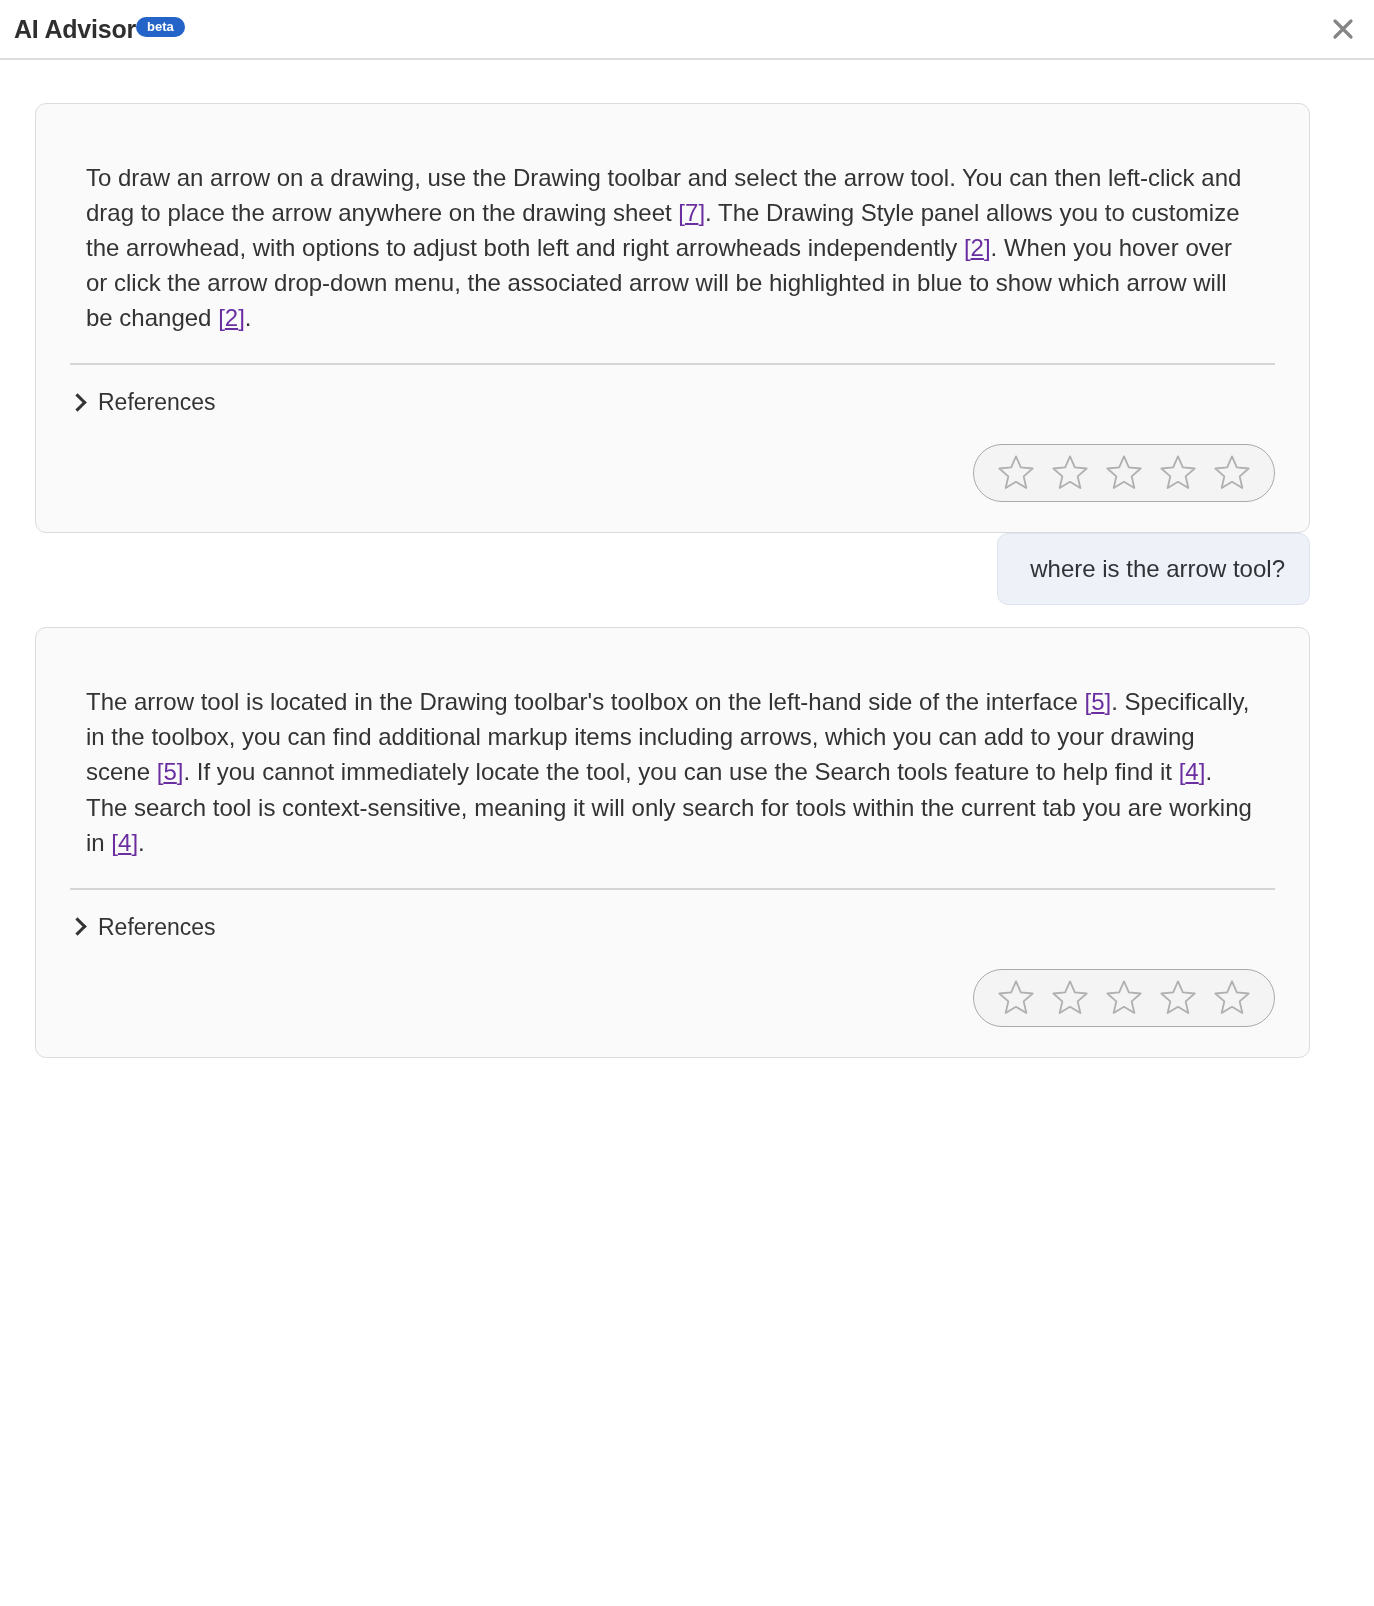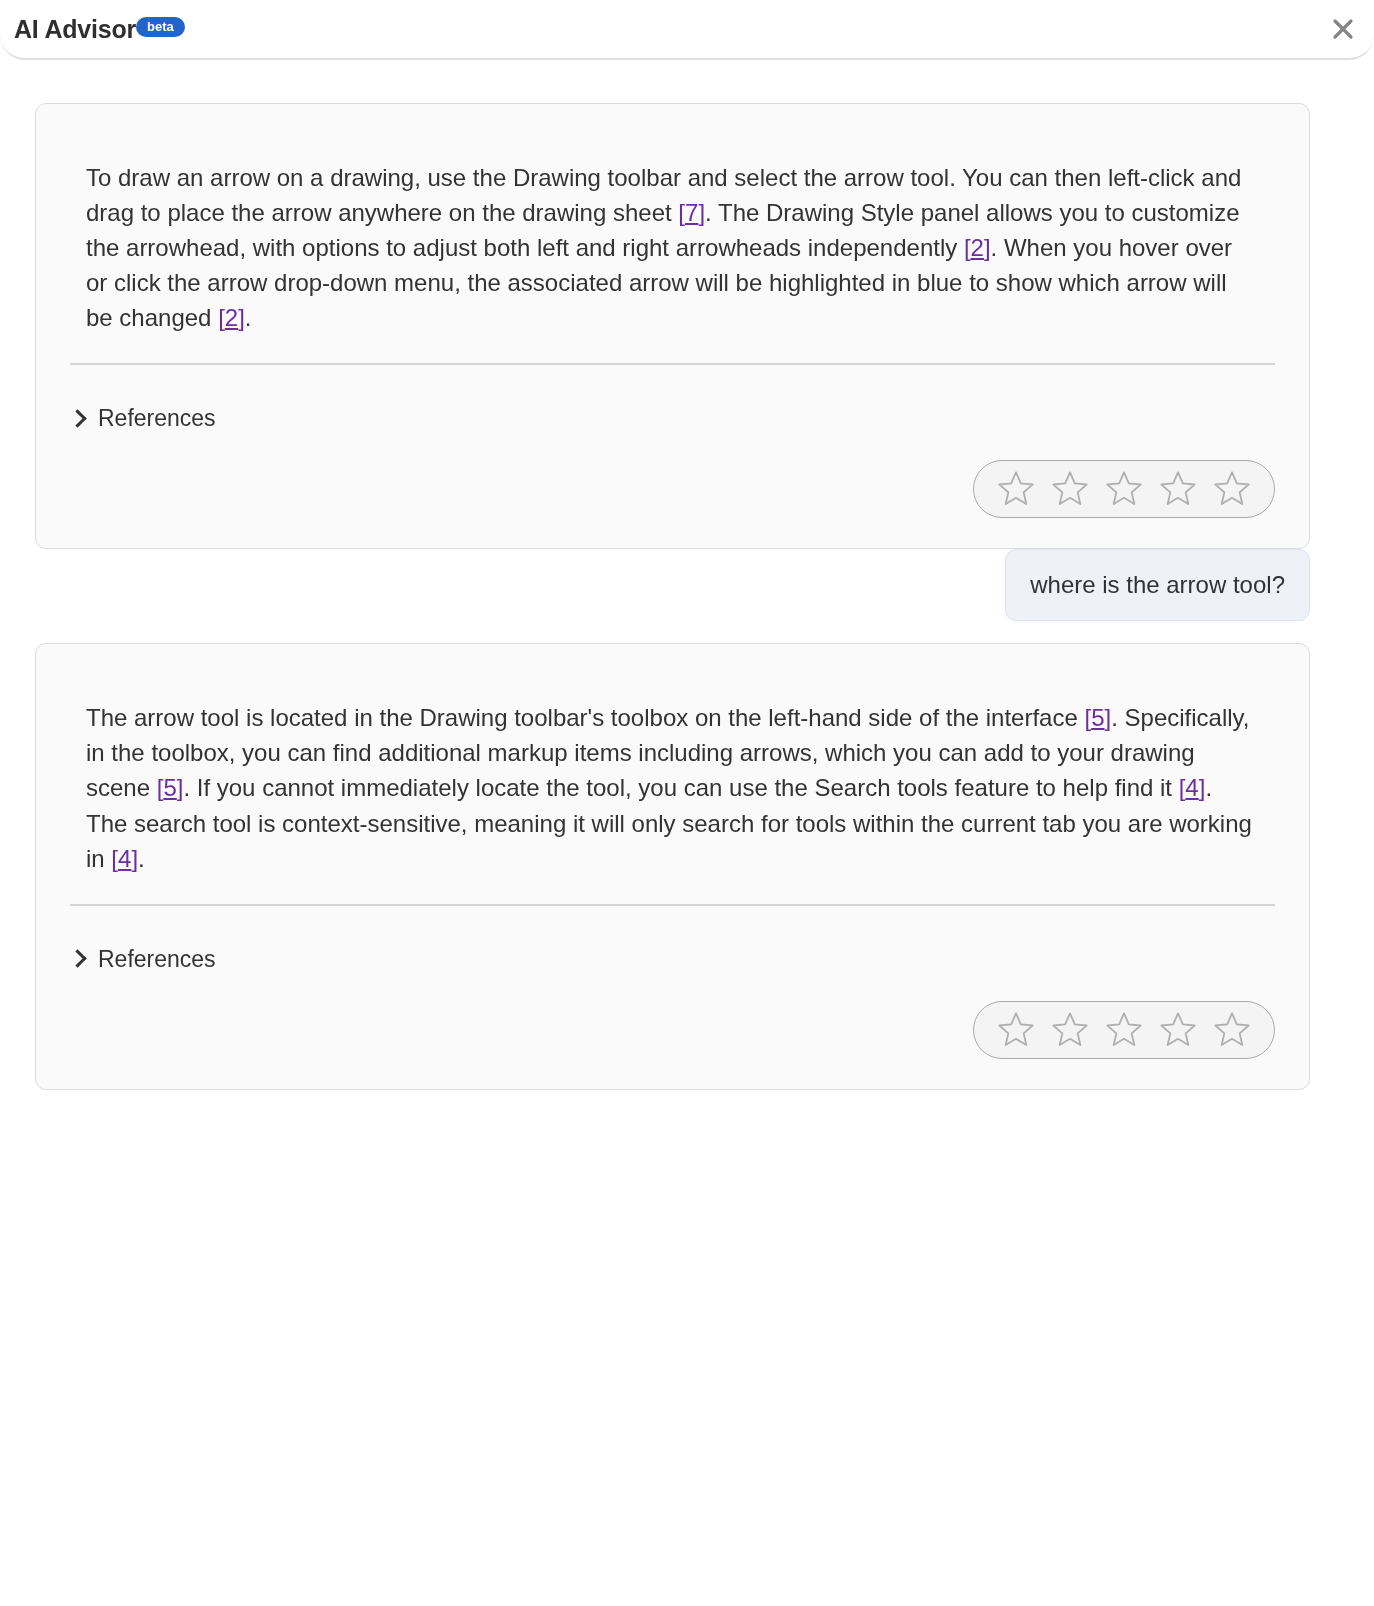--- a/index.html
+++ b/index.html
@@ -17,21 +17,20 @@
   }
 
   
   .header {
     position: relative;
     height: 60px;
     border-bottom: 2px solid #dddddd;
     display: flex;
     align-items: center;
     padding: 0 18px 0 14px;
-    border-radius: 25px;
   }
   .header-title {
     font-size: 25px;
     font-weight: bold;
     color: #2f2f2f;
     letter-spacing: -0.2px;
   }
   .beta-badge {
     background: #2464c8;
     color: #ffffff;
@@ -72,21 +71,21 @@
     background: #eef2f8;
     border: 1px solid #dde4ed;
     border-radius: 11px;
     padding: 21px 24px 22px 38px;
     font-size: 24px;
     line-height: 1.47;
     color: #2f3337;
     max-width: 933px;
   }
   .user-bubble.narrow {
-    padding: 17px 24px 18px 24px;
+    padding: 17px 24px 18px 32px;
   }
 
   .answer-card {
     border: 1px solid #dcdcdc;
     border-radius: 11px;
     background: #fafafa;
     margin-top: 22px;
     padding: 40px 34px 30px 34px;
   }
   .answer-text {
@@ -105,21 +104,21 @@
     height: 2px;
     background: #d5d5d5;
     margin: 28px 0 0 0;
     border: none;
   }
 
   .refs-row {
     display: flex;
     align-items: center;
     gap: 14px;
-    margin-top: 40px;
+    margin-top: 24px;
     cursor: pointer;
     width: max-content;
   }
   .chev {
     display: inline-block;
     width: 14px;
     height: 22px;
     position: relative;
   }
   .chev::before {

